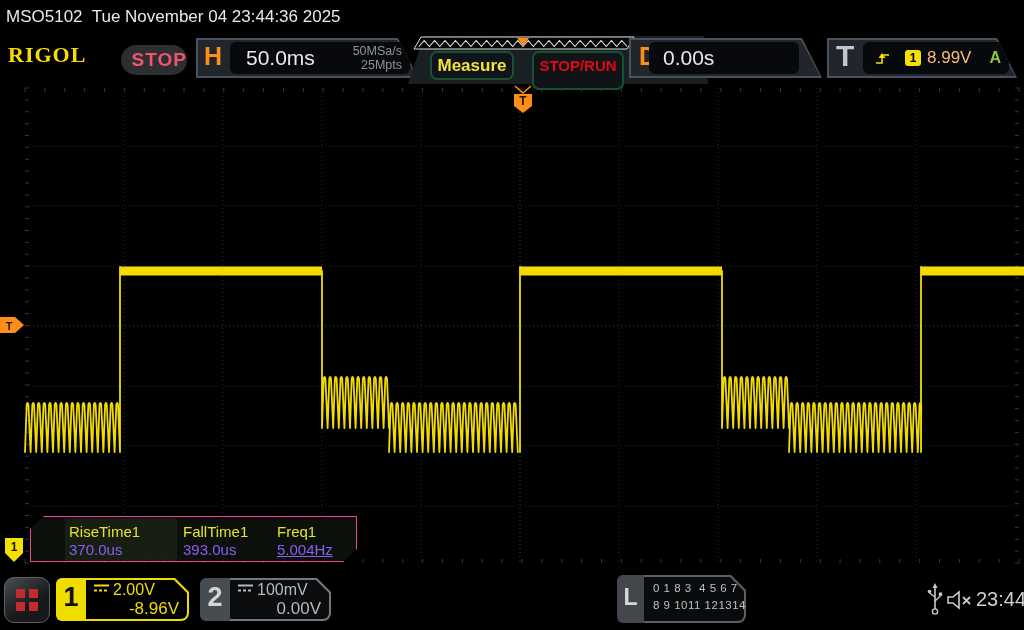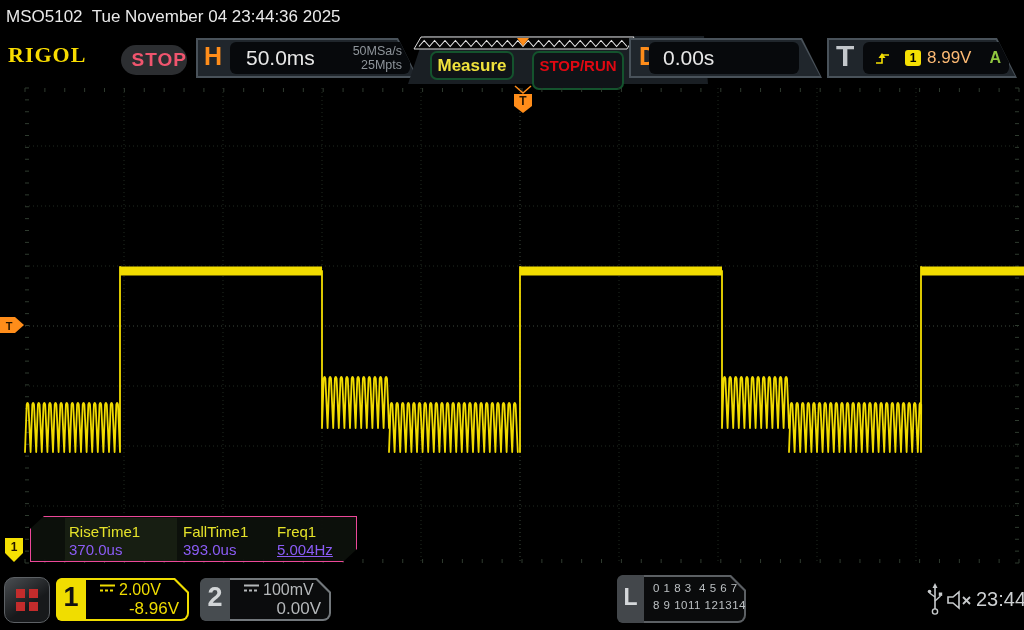--- a/index.html
+++ b/index.html
@@ -54,21 +54,21 @@
   #ch1{left:56px;top:578px;width:133px;background:#f0dd00;}
   #ch1 .chan-in{position:absolute;left:2px;top:2px;right:2px;bottom:2px;background:#000;
     clip-path:polygon(0 0,calc(100% - 13px) 0,100% 13px,100% 100%,0 100%);border-radius:6px;}
   #ch2{left:200px;top:578px;width:131px;background:#73787c;}
   #ch2 .chan-in{position:absolute;left:2px;top:2px;right:2px;bottom:2px;background:#0b0c0d;
     clip-path:polygon(0 0,calc(100% - 13px) 0,100% 13px,100% 100%,0 100%);border-radius:6px;}
   .chan-tab{position:absolute;left:0;top:0;bottom:0;width:30px;border-radius:6px 0 0 6px;
     font-weight:bold;font-size:27px;text-align:center;line-height:39px;}
   #ch1 .chan-tab{background:#f0dd00;color:#111;}
   #ch2 .chan-tab{background:#474c50;color:#d2d5d7;}
-  .chan-row1{position:absolute;left:44px;top:3px;font-size:16px;}
+  .chan-row1{position:absolute;left:38px;top:3px;font-size:16px;}
   .chan-row2{position:absolute;right:10px;top:21px;font-size:17px;}
   .ch1c{color:#f0dd00;} .ch2c{color:#b5b8ba;}
   .coupling{display:inline-block;vertical-align:2px;margin-right:4px;}
 
   #logic-blk{left:617px;top:575px;width:129px;height:48px;border-radius:8px;background:#5c6064;
     clip-path:polygon(0 0,calc(100% - 15px) 0,100% 15px,100% 100%,0 100%);box-sizing:border-box;cursor:pointer;}
   #logic-in{position:absolute;left:2px;top:2px;right:2px;bottom:2px;background:#0a0b0c;
     clip-path:polygon(0 0,calc(100% - 14px) 0,100% 14px,100% 100%,0 100%);border-radius:6px;}
   #logic-tab{position:absolute;left:0;top:0;bottom:0;width:27px;background:#43474b;
     border-radius:6px 0 0 6px;color:#d5d8da;font-weight:bold;font-size:23px;

